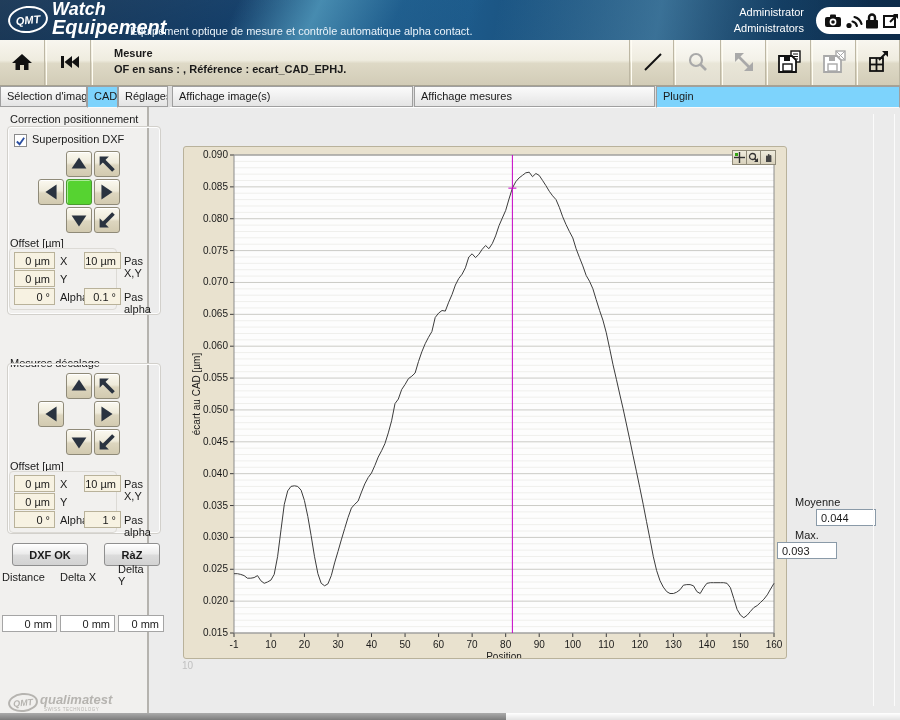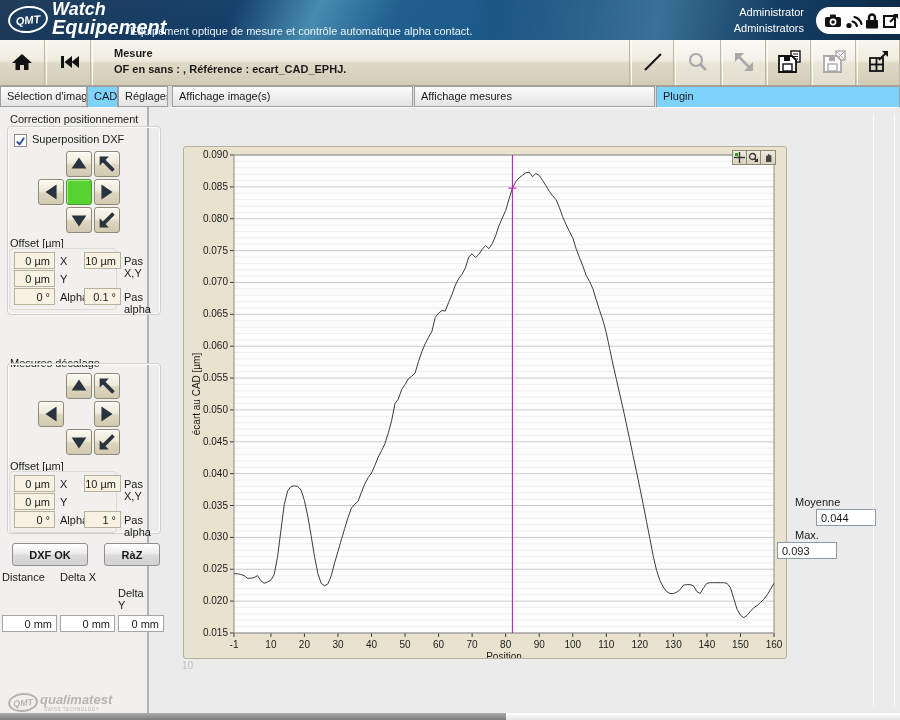--- a/index.html
+++ b/index.html
@@ -323,21 +323,21 @@
     <div class="field" style="left:84px;top:368px;width:37px;">10 µm</div>
     <div class="fld-label" style="left:124px;top:371px;">Pas X,Y</div>
     <div class="field" style="left:84px;top:404px;width:37px;">1 °</div>
     <div class="fld-label" style="left:124px;top:407px;">Pas alpha</div>
 
     <div class="cmd-btn" style="left:12px;top:436px;width:76px;">DXF OK</div>
     <div class="cmd-btn" style="left:104px;top:436px;width:56px;">RàZ</div>
 
     <div class="fld-label" style="left:2px;top:464px;">Distance</div>
     <div class="fld-label" style="left:60px;top:464px;">Delta X</div>
-    <div class="fld-label" style="left:118px;top:480px;">Delta Y</div>
+    <div class="fld-label" style="left:118px;top:456px;">Delta Y</div>
     <div class="field white" style="left:2px;top:476px;width:55px;">0 mm</div>
     <div class="field white" style="left:60px;top:476px;width:55px;">0 mm</div>
     <div class="field white" style="left:118px;top:476px;width:46px;">0 mm</div>
 
     <div class="brand">
       <span class="brand-oval">QMT</span>
       <span>
         <span class="brand-name">qualimatest</span>
         <span class="brand-sub" style="display:block;margin-left:6px;">SWISS TECHNOLOGY</span>
       </span>

